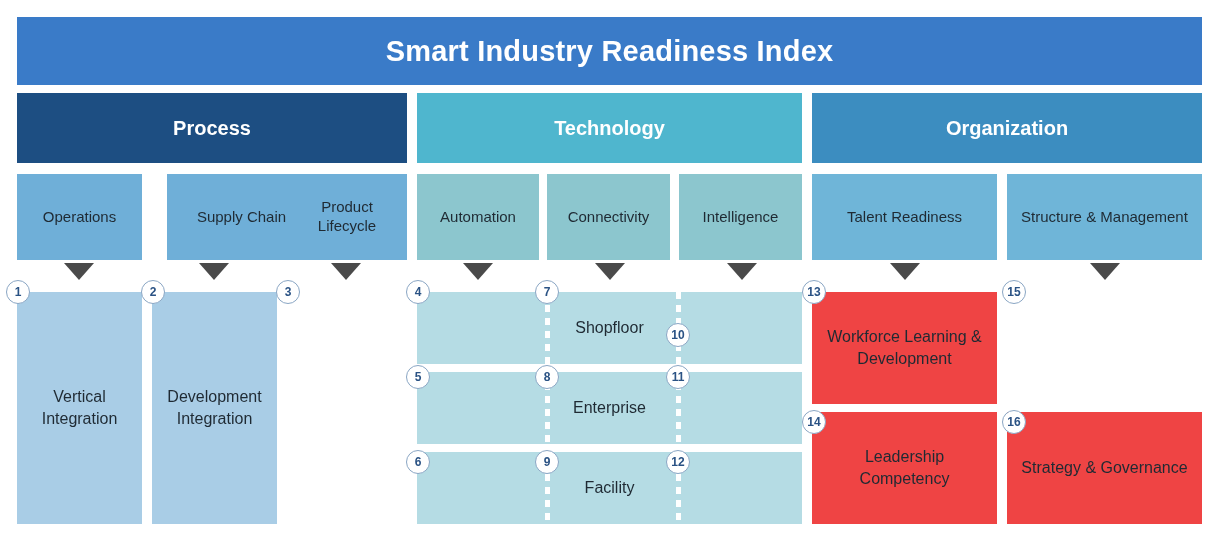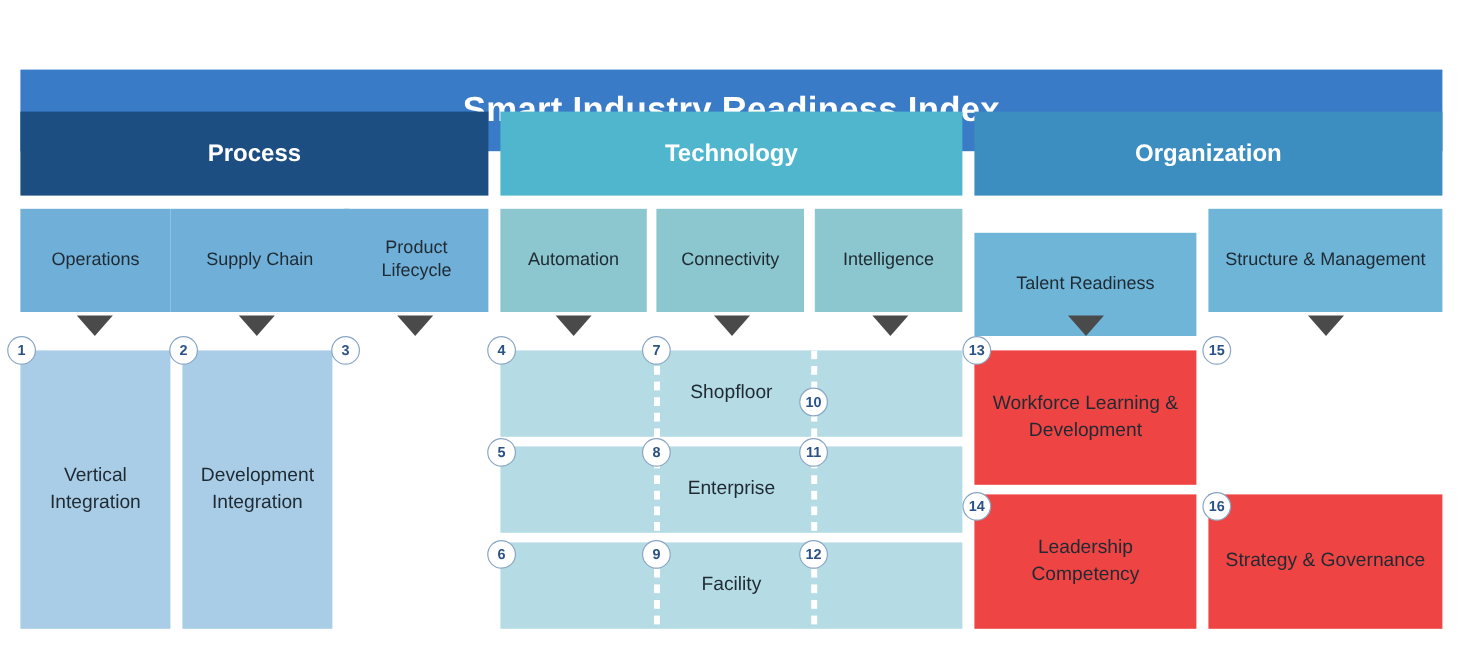--- a/index.html
+++ b/index.html
@@ -25,21 +25,20 @@
   .title-bar {
     position: absolute;
     left: 17px;
     top: 17px;
     width: 1185px;
     height: 68px;
     background: #3a7bc8;
     display: flex;
     align-items: center;
     justify-content: center;
-    margin-top: 41px;
   }
   .title-bar .title-text {
     color: #ffffff;
     font-size: 29px;
     font-weight: bold;
     letter-spacing: 0.2px;
     text-align: center;
   }
 
   
@@ -191,38 +190,38 @@
     </div>
     <div class="pillar-head ph-organization">
       <span class="ph-text">Organization</span>
     </div>
   </div>
 
   <div class="subrow">
     <div class="subbox sub-proc" style="left:0px;width:125px;">
       <span class="sb-text">Operations</span>
     </div>
-    <div class="subbox sub-proc" style="left:125px;width:149px;">
+    <div class="subbox sub-proc" style="left:150px;width:149px;">
       <span class="sb-text">Supply Chain</span>
     </div>
     <div class="subbox sub-proc" style="left:270px;width:120px;">
       <span class="sb-text">Product Lifecycle</span>
     </div>
 
     <div class="subbox sub-tech" style="left:400px;width:122px;">
       <span class="sb-text">Automation</span>
     </div>
     <div class="subbox sub-tech" style="left:530px;width:123px;">
       <span class="sb-text">Connectivity</span>
     </div>
     <div class="subbox sub-tech" style="left:662px;width:123px;">
       <span class="sb-text">Intelligence</span>
     </div>
 
-    <div class="subbox sub-org" style="left:795px;width:185px;margin-top:20px;">
+    <div class="subbox sub-org" style="left:795px;width:185px;">
       <span class="sb-text">Talent Readiness</span>
     </div>
     <div class="subbox sub-org" style="left:990px;width:195px;">
       <span class="sb-text">Structure &amp; Management</span>
     </div>
   </div>
 
   <div class="tiles">
 
     <div class="tile tile-proc" style="left:0px;top:0px;width:125px;height:232px;">

